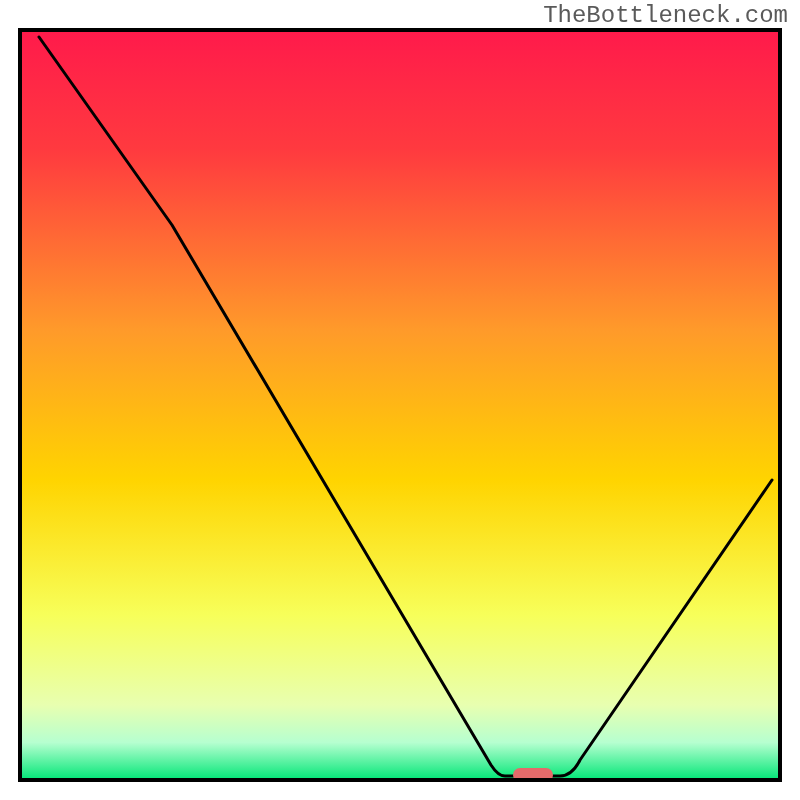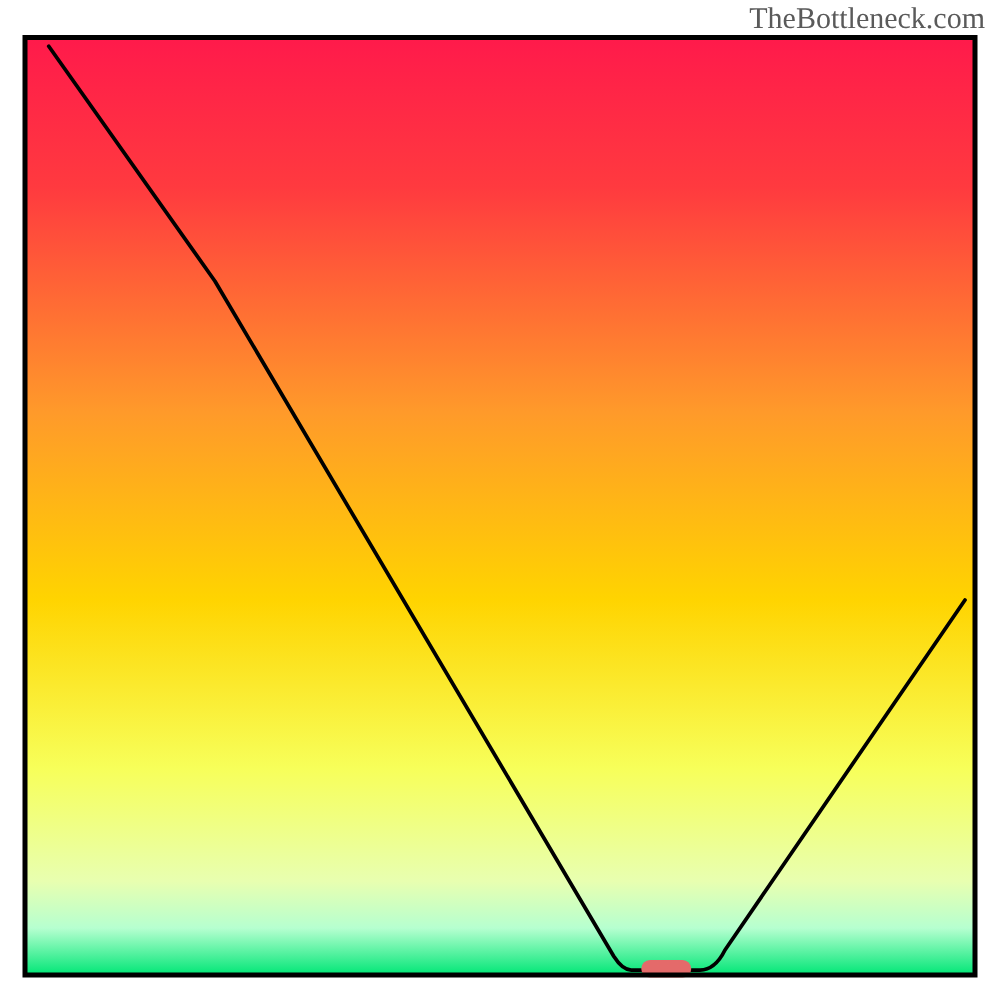--- a/index.html
+++ b/index.html
@@ -17,21 +17,21 @@
     width: 800px;
     height: 800px;
   }
   .watermark {
     position: absolute;
     top: 2px;
     right: 12px;
     color: #5a5a5a;
     font-size: 24px;
     font-weight: 500;
-    font-family: Liberation Serif, serif;
+    font-family: Liberation Mono, monospace;
   }
   svg { display: block; }
 </style>
 </head>
 <body>
 
 <div class="frame">
   <svg width="800" height="800" viewBox="0 0 800 800">
     <defs>
       <linearGradient id="bg-grad" x1="0" y1="0" x2="0" y2="1">

